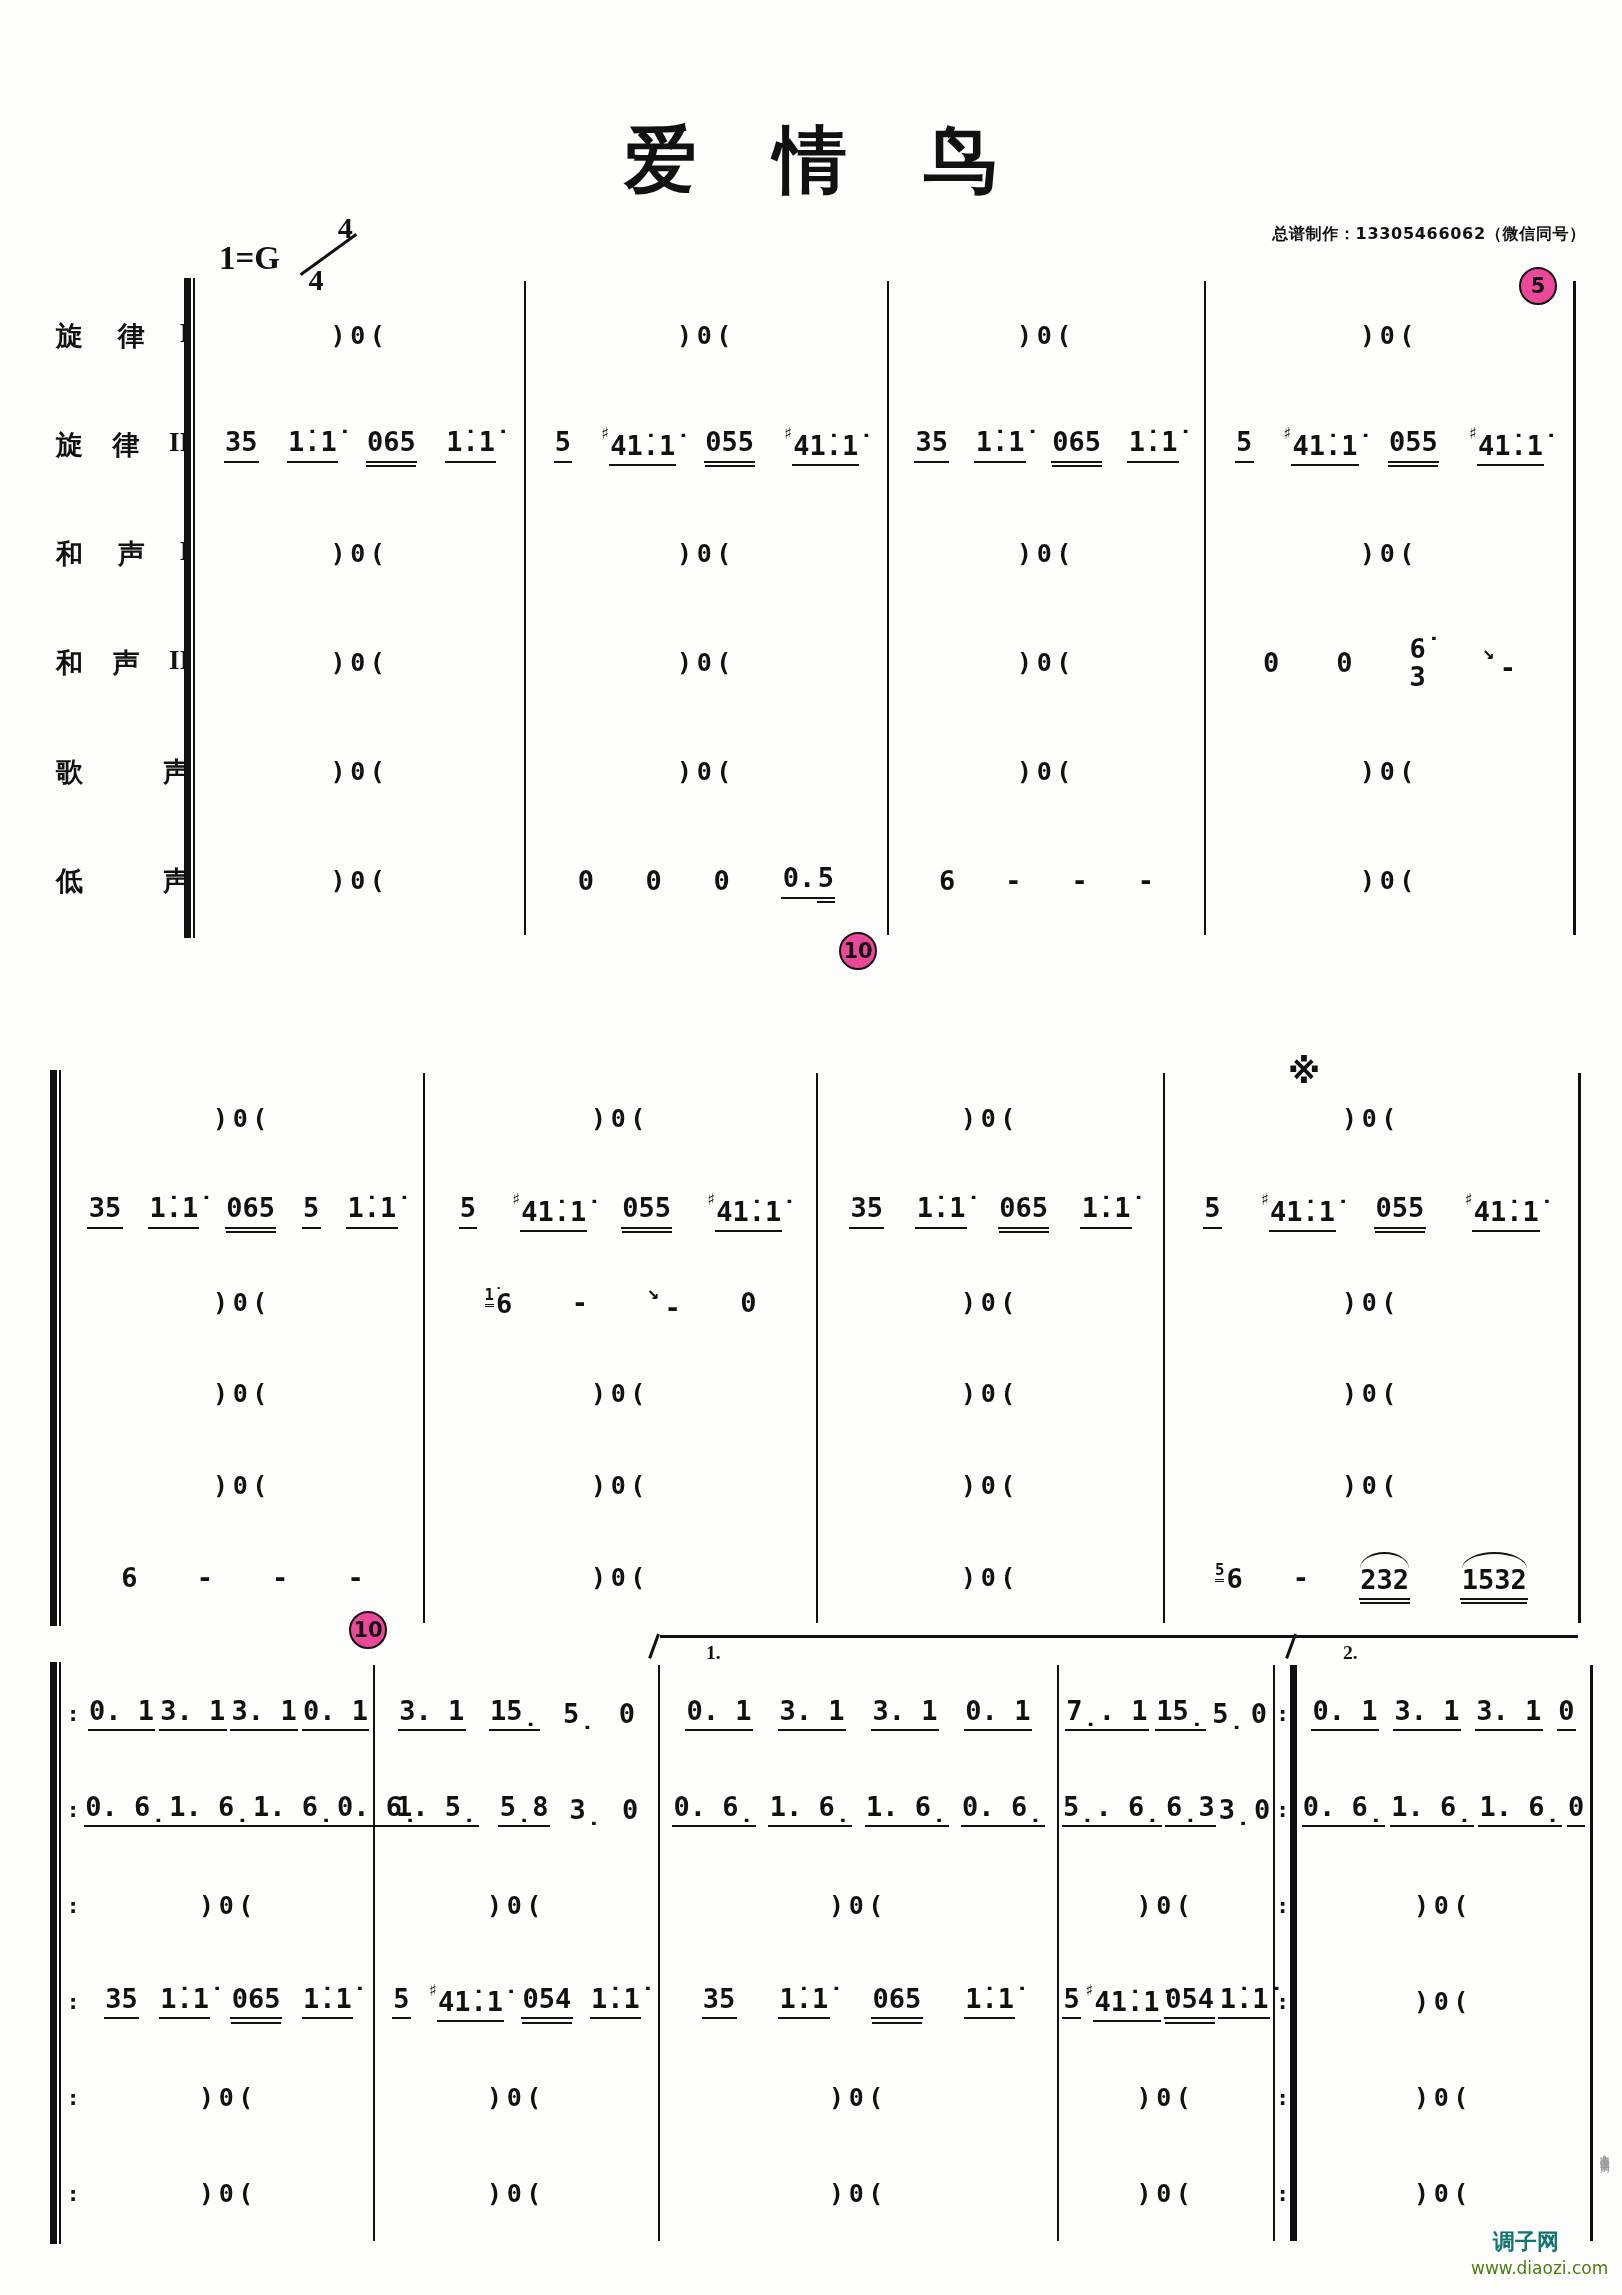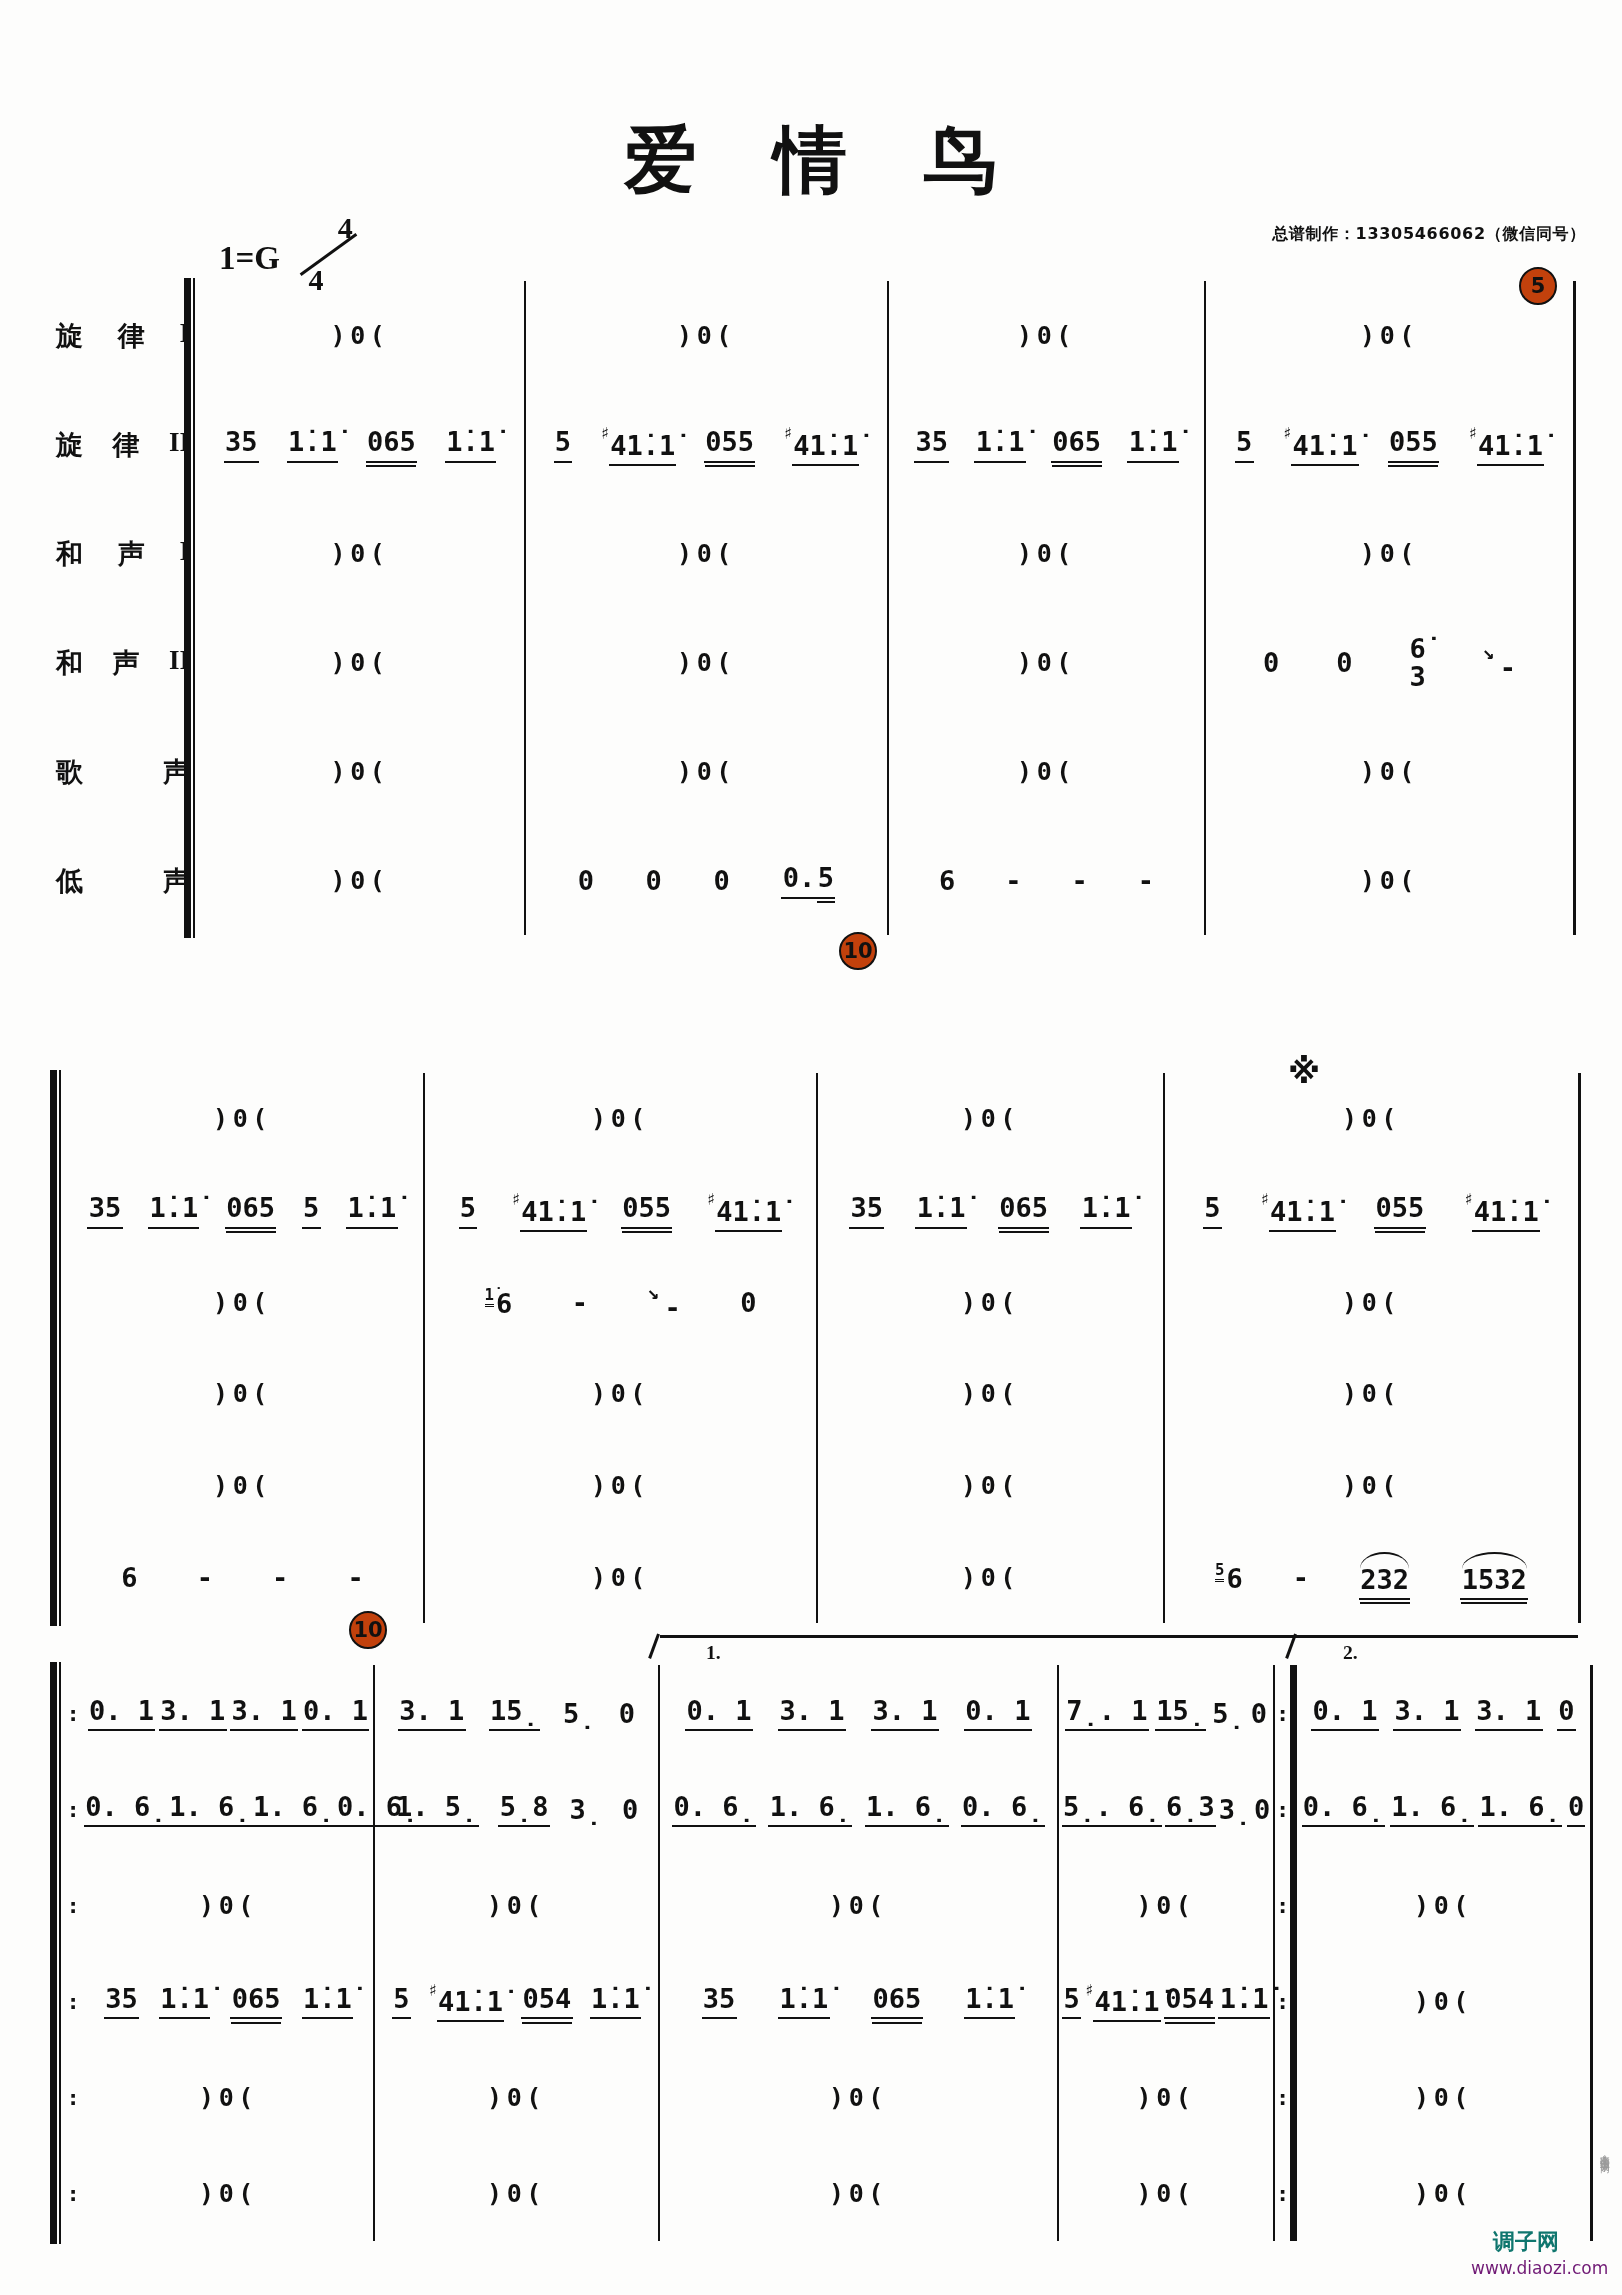--- a/index.html
+++ b/index.html
@@ -17,21 +17,21 @@
   .timesig i{position:absolute;font-style:normal;font-size:30px}
   .timesig .top{top:-5.2px;right:5.2px}
   .timesig .bot{bottom:-3.9px;left:6.5px}
   .timesig .slashline{left:-7.9px;top:37px;width:69px;border-top:3.3px solid #111;
           transform:rotate(-36deg);height:0}
   .credit{position:absolute;right:36px;top:224px;font-size:16px;font-weight:bold;letter-spacing:0.7px}
 
   
   .circ{position:absolute;width:38px;height:38px;border:2.6px solid #111;border-radius:50%;
         display:flex;align-items:center;justify-content:center;
-        font-weight:bold;font-size:21px;background:#c2410c}
+        font-weight:bold;font-size:21px;background:#ec4899}
   #c5{left:1519px;top:267px}
   #c10a{left:839px;top:932px}
   #c10b{left:349px;top:1611px}
   .segno{position:absolute;left:1288px;top:1052px;font-size:33px;font-weight:bold}
 
   
   .labels{position:absolute;left:56px;top:281px;width:134px;height:654px;
           display:flex;flex-direction:column}
   .lab{flex:1;display:flex;align-items:center}
   .labrow{display:flex;justify-content:space-between;width:100%;
@@ -72,21 +72,21 @@
   .volta{position:absolute;top:-30px;height:29px;border-top:3.3px solid #111;
          font-family:"Liberation Serif",serif;font-weight:bold;font-size:19.6px;
          padding:3.9px 0 0 46px}
   .volta::before{content:"";position:absolute;left:-2.6px;top:-3.9px;width:3.3px;height:26px;
          background:#111;transform:rotate(20deg);transform-origin:top center}
   .v1{left:598px;width:637px}
   .v2{left:1235px;width:281px}
 
   
   .wm-site{position:absolute;left:1493px;top:2227px;font-size:22px;font-weight:bold;color:#0f766e}
-  .wm-url{position:absolute;left:1471px;top:2258px;font-size:17px;color:#701a75}
+  .wm-url{position:absolute;left:1471px;top:2258px;font-size:17px;color:#4d7c0f}
   .wm-note{position:absolute;left:1598px;top:2146px;height:144px;writing-mode:vertical-rl;
            font-size:9.8px;color:#9a9a9a;letter-spacing:1.3px}
 </style>
 </head>
 <body>
 
 <div class="page" data-name="score-page">
 
   <h1 class="title" data-name="page-title">爱 情 鸟</h1>
 

